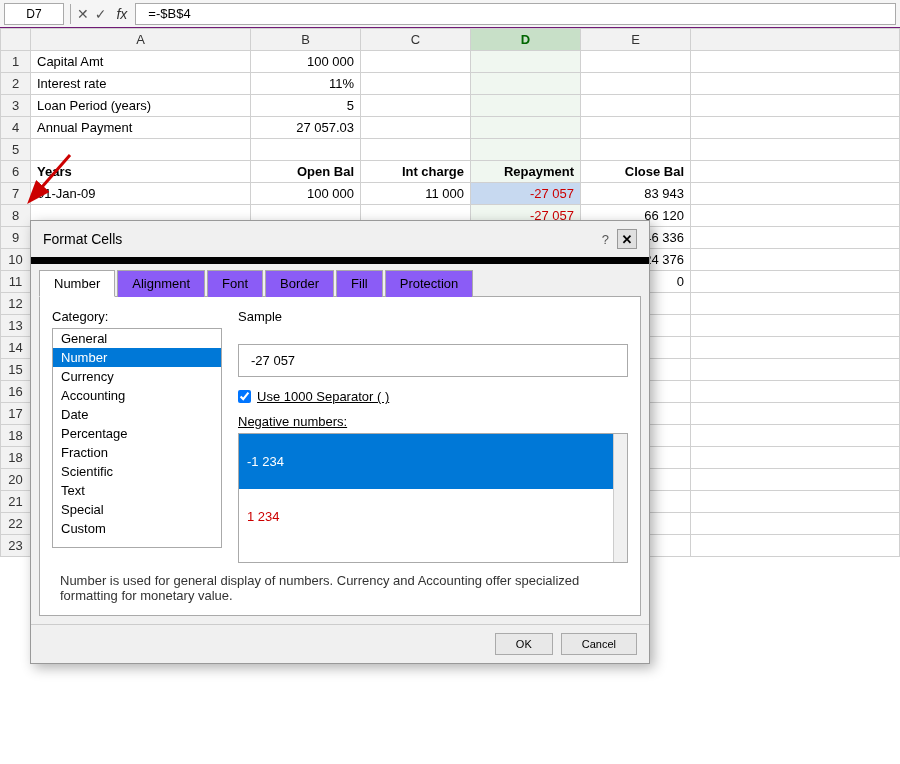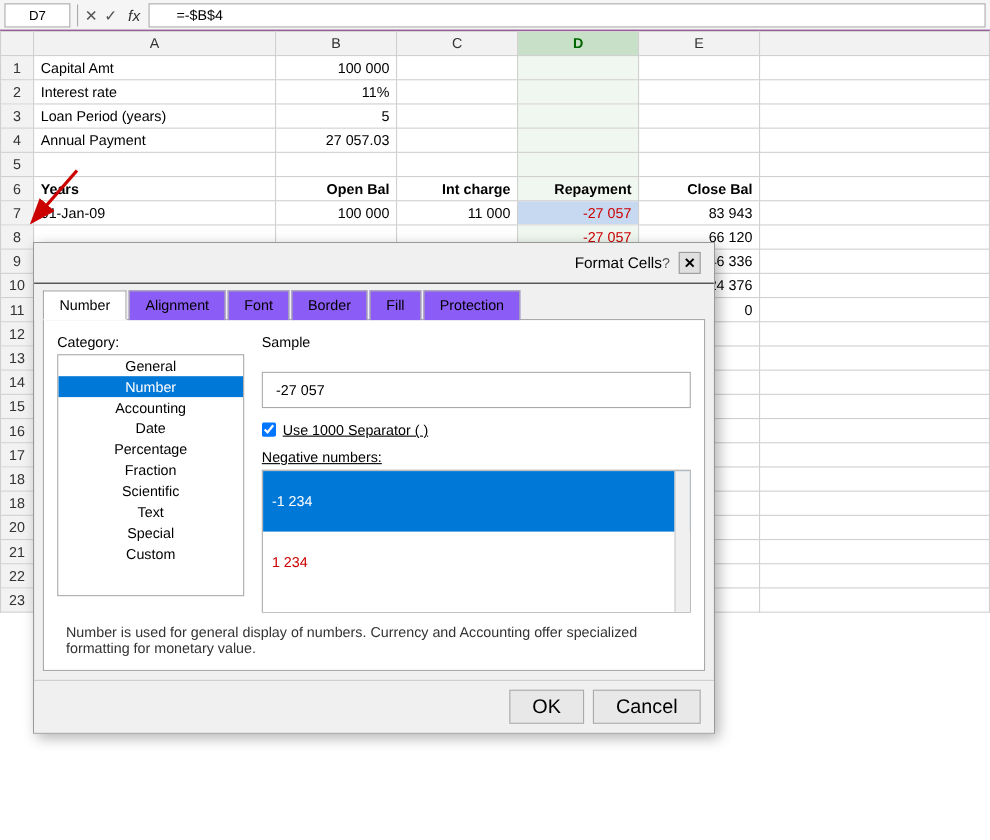--- a/index.html
+++ b/index.html
@@ -17,21 +17,21 @@
     .cell-ref-box {
       width: 60px; height: 22px; border: 1px solid #aaa;
       text-align: center; font-size: 12px; padding: 2px 4px;
     }
     .formula-divider { width: 1px; height: 20px; background: #aaa; margin: 0 2px; }
     .formula-icons { display: flex; gap: 6px; align-items: center; color: #555; font-size: 14px; }
     .formula-icon { cursor: pointer; }
     .fx-label { font-style: italic; font-size: 14px; color: #333; margin: 0 4px; }
     .formula-input {
       flex: 1; height: 22px; border: 1px solid #aaa;
-      padding: 2px 24px; font-size: 13px;
+      padding: 2px 12px; font-size: 13px;
     }
 
     
     .grid-container { position: relative; }
     .grid-table { border-collapse: collapse; width: 100%; table-layout: fixed; }
     .grid-table th, .grid-table td {
       border: 1px solid #d0d0d0; padding: 2px 6px;
       font-size: 13px; height: 22px; overflow: hidden; white-space: nowrap;
     }
     .grid-table th {
@@ -55,22 +55,22 @@
       top: 220px; left: 30px;
       width: 620px;
       background: #f0f0f0;
       border: 1px solid #999;
       box-shadow: 4px 4px 12px rgba(0,0,0,0.3);
       z-index: 100;
     }
     .dialog-titlebar {
       background: #f0f0f0;
       padding: 8px 12px;
-      display: flex; justify-content: flex-end; align-items: center;
-      border-bottom: 1px solid #000000;
+      display: flex; justify-content: space-between; align-items: center;
+      border-bottom: 7px solid #000000;
     }
     .dialog-title { font-size: 14px; font-weight: 500; }
     .dialog-controls { display: flex; gap: 8px; align-items: center; }
     .dialog-help { font-size: 13px; color: #555; cursor: pointer; }
     .dialog-close {
       width: 20px; height: 20px; background: #e0e0e0;
       border: 1px solid #999; cursor: pointer;
       display: flex; align-items: center; justify-content: center;
       font-size: 13px; font-weight: bold;
     }
@@ -104,21 +104,20 @@
 
     
     .dialog-body { display: flex; gap: 16px; }
     .category-section { width: 170px; }
     .category-label { font-size: 13px; margin-bottom: 4px; }
     .category-list {
       border: 1px solid #aaa;
       height: 220px;
       overflow-y: auto;
       background: #fff;
-      text-align: center;
     }
     .category-item {
       padding: 2px 8px;
       cursor: pointer;
       font-size: 13px;
       white-space: nowrap;
     }
     .category-item.selected { background: #0078d7; color: #fff; }
 
     
@@ -178,21 +177,21 @@
       color: #333;
     }
 
     .dialog-footer {
       display: flex; justify-content: flex-end;
       padding: 8px 12px; gap: 8px;
       border-top: 1px solid #ccc;
       background: #f0f0f0;
     }
     .footer-btn {
-      padding: 4px 20px; font-size: 18px;
+      padding: 4px 20px; font-size: 11px;
       border: 1px solid #aaa; background: #e8e8e8;
       cursor: pointer;
     }
     .footer-btn.primary { background: #e8e8e8; }
 
     
     svg.arrow-svg {
       position: absolute;
       pointer-events: none;
       overflow: visible;
@@ -468,20 +467,21 @@
     </div>
 
     <div class="tab-content-area">
       <div class="dialog-body">
 
         <div class="category-section">
           <div class="category-label">Category:</div>
           <div class="category-list" id="category-list">
           <div class="category-item">General</div>
               <div class="category-item selected">Number</div>
+              <div class="category-item">Currency</div>
               <div class="category-item">Accounting</div>
               <div class="category-item">Date</div>
               <div class="category-item">Percentage</div>
               <div class="category-item">Fraction</div>
               <div class="category-item">Scientific</div>
               <div class="category-item">Text</div>
               <div class="category-item">Special</div>
               <div class="category-item">Custom</div>
             </div>
         </div>

